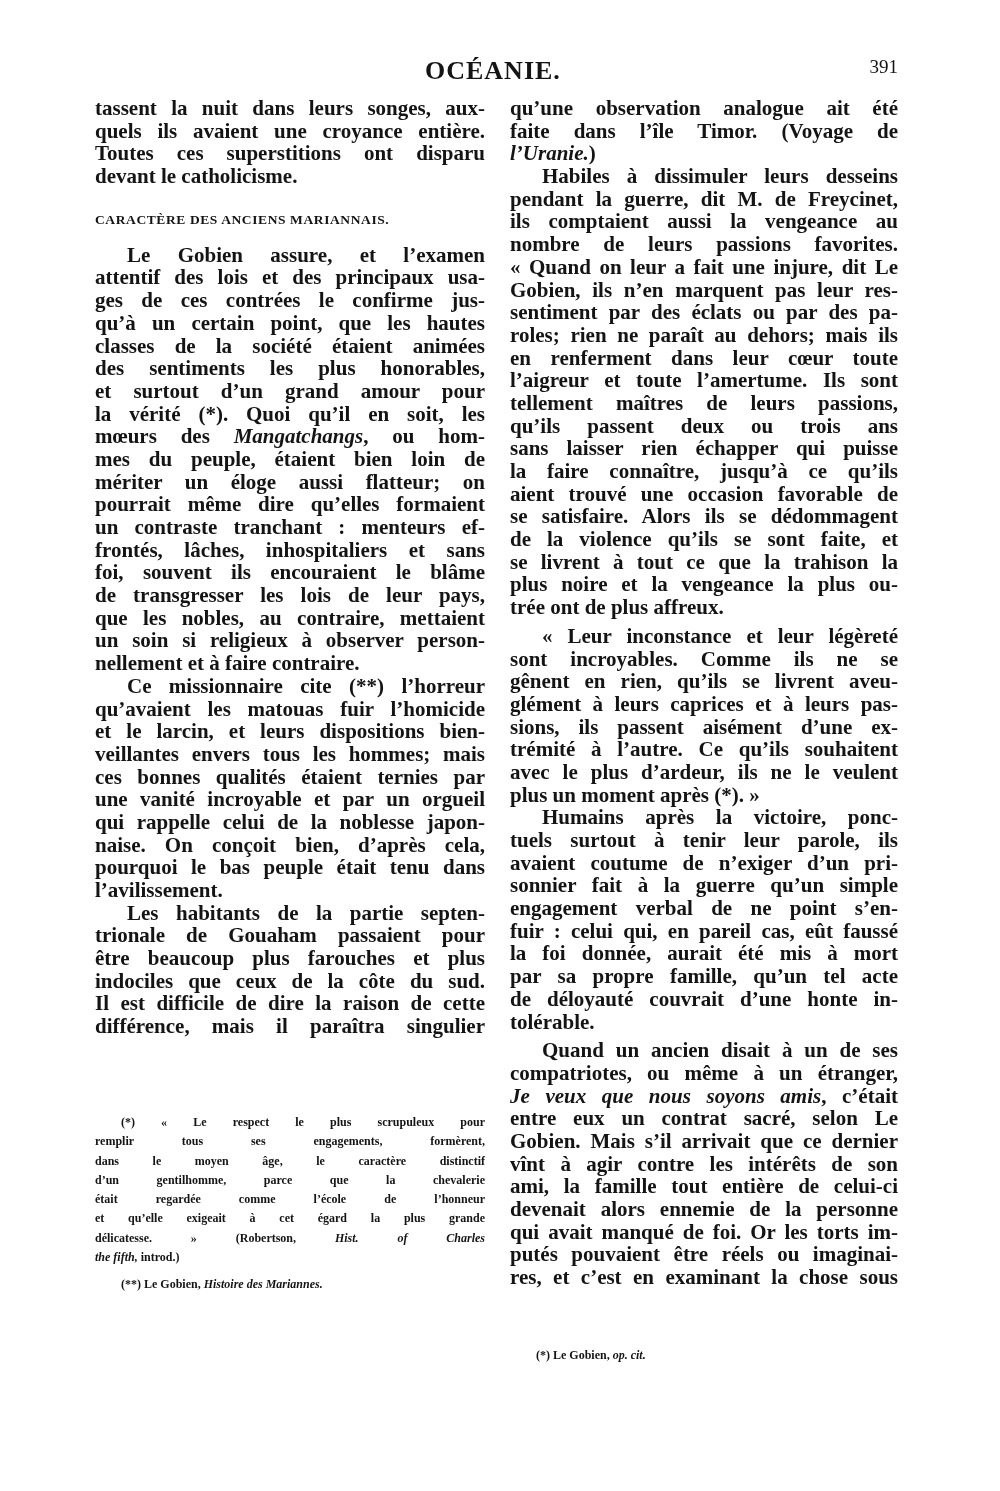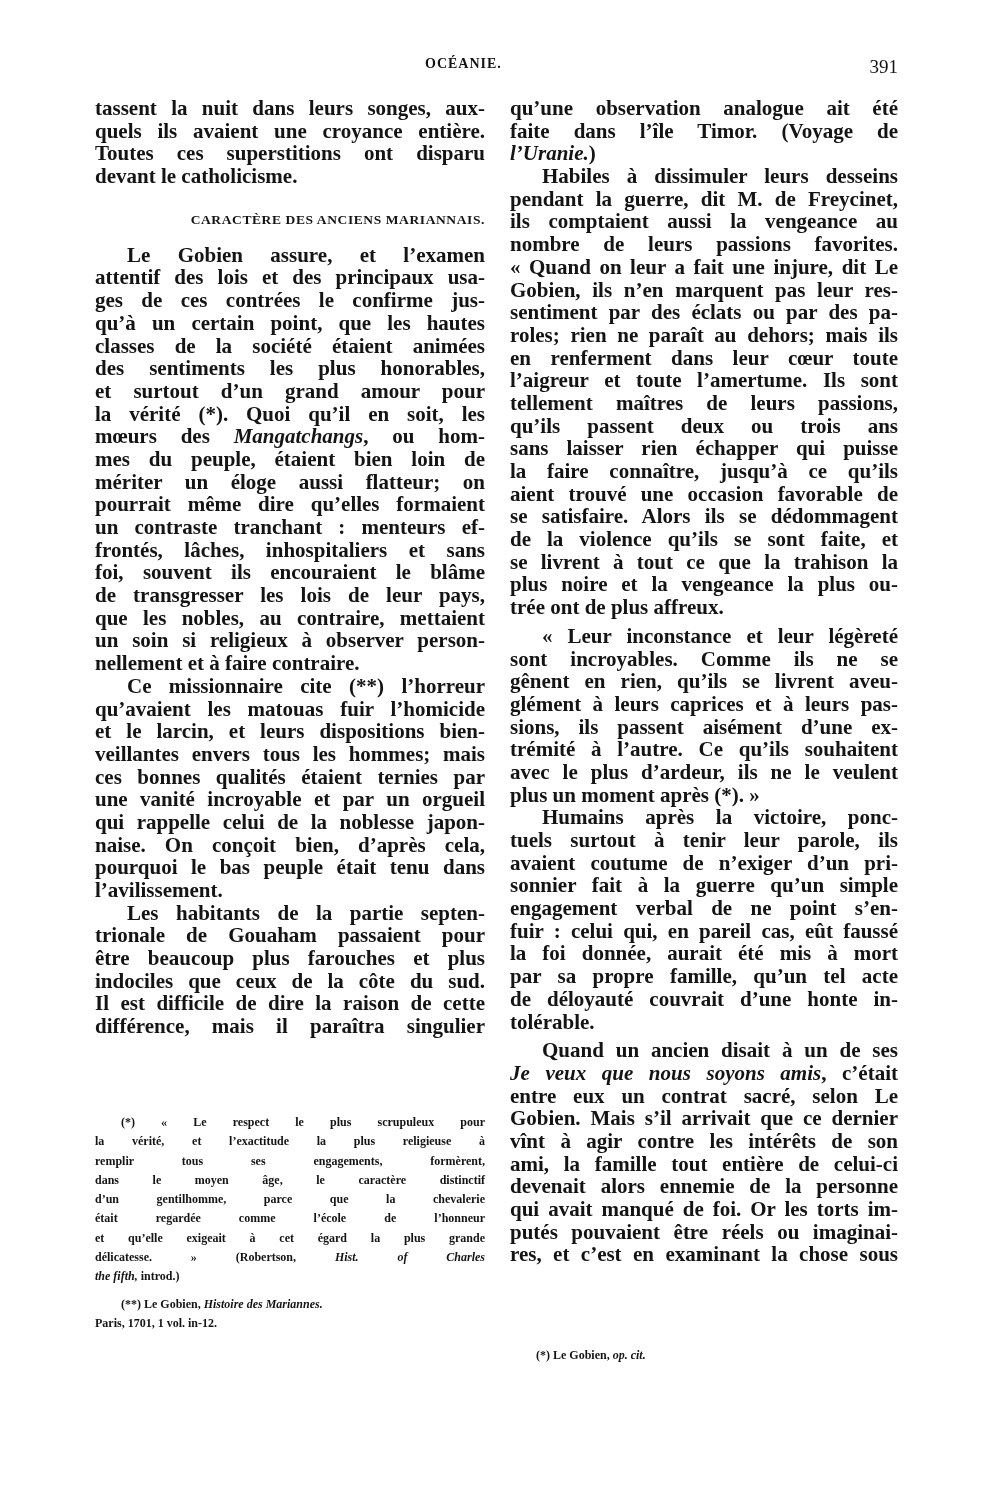--- a/index.html
+++ b/index.html
@@ -1,30 +1,30 @@
 <!DOCTYPE html>
 <html><head>
 <meta charset="utf-8">
 <style>
   html, body { margin: 0; padding: 0; background: #ffffff; }
   body { width: 1000px; height: 1491px; position: relative; overflow: hidden;
          font-family: "DejaVu Serif", "Liberation Serif", serif; color: #141414; }
   .header { position: absolute; top: 54px; left: 95px; width: 803px; height: 32px; }
-  .running-title { position: absolute; left: 330px; top: 2px; font-size: 14px; letter-spacing: 1px;
+  .running-title { position: absolute; left: 330px; top: 2px; font-size: 26px; letter-spacing: 1px;
          font-family: "Liberation Serif", serif; font-weight: bold; }
   .page-num { position: absolute; right: 0; top: 2px; font-size: 19px; font-weight: normal;
          font-family: "Liberation Serif", serif; }
   .col { position: absolute; top: 97px; font-family: "Liberation Serif", serif; }
   .col-left { left: 95px; width: 390px; }
   .col-right { left: 510px; width: 388px; }
   .ln { font-size: 21px; line-height: 22.7px; white-space: nowrap; text-align: justify;
         text-align-last: justify; display: block; height: 22.7px; font-weight: 600; }
   .ln.last { text-align-last: left; }
   .ln.indent { padding-left: 32px; }
-  .section-heading { font-size: 13.5px; font-weight: bold; letter-spacing: 0.6px; text-align: right;
+  .section-heading { font-size: 13.5px; font-weight: bold; letter-spacing: 0.6px; text-align: left;
         margin: 24px 0 16px 0; display: block; }
   .gap-s { height: 6px; }
   i, .it { font-style: italic; }
   .footnotes { position: absolute; font-family: "Liberation Serif", serif; }
   .fn-left { left: 95px; top: 1113px; width: 390px; }
   .fn-right { left: 510px; top: 1346px; width: 388px; }
   .fl { font-size: 12px; line-height: 19.3px; height: 19.3px; display: block; white-space: nowrap;
         text-align: justify; text-align-last: justify; font-weight: 600; }
   .fl.last { text-align-last: left; }
   .fl.indent { padding-left: 26px; }
@@ -136,48 +136,47 @@
     <span class="ln">engagement verbal de ne point s’en-</span>
     <span class="ln">fuir : celui qui, en pareil cas, eût faussé</span>
     <span class="ln">la foi donnée, aurait été mis à mort</span>
     <span class="ln">par sa propre famille, qu’un tel acte</span>
     <span class="ln">de déloyauté couvrait d’une honte in-</span>
     <span class="ln last">tolérable.</span>
   </div>
   <div class="gap-s"></div>
   <div>
     <span class="ln indent">Quand un ancien disait à un de ses</span>
+    <span class="ln">compatriotes, ou même à un étranger,</span>
     <span class="ln"><i>Je veux que nous soyons amis</i><span>, c’était</span></span>
     <span class="ln">entre eux un contrat sacré, selon Le</span>
     <span class="ln">Gobien. Mais s’il arrivait que ce dernier</span>
     <span class="ln">vînt à agir contre les intérêts de son</span>
     <span class="ln">ami, la famille tout entière de celui-ci</span>
     <span class="ln">devenait alors ennemie de la personne</span>
     <span class="ln">qui avait manqué de foi. Or les torts im-</span>
     <span class="ln">putés pouvaient être réels ou imaginai-</span>
     <span class="ln">res, et c’est en examinant la chose sous</span>
   </div>
 </div>
 
 <div class="footnotes fn-left">
   <div>
     <span class="fl indent">(*) « Le respect le plus scrupuleux pour</span>
-    <span class="fl">la vérité, et l’exactitude la plus religieuse à</span>
     <span class="fl">remplir tous ses engagements, formèrent,</span>
     <span class="fl">dans le moyen âge, le caractère distinctif</span>
     <span class="fl">d’un gentilhomme, parce que la chevalerie</span>
     <span class="fl">était regardée comme l’école de l’honneur</span>
     <span class="fl">et qu’elle exigeait à cet égard la plus grande</span>
     <span class="fl"><span>délicatesse. » (Robertson, </span><i>Hist. of Charles</i></span>
     <span class="fl last"><i>the fifth,</i><span> introd.)</span></span>
   </div>
   <div class="fn-gap"></div>
   <div>
     <span class="fl indent last"><span>(**) Le Gobien, </span><i>Histoire des Mariannes.</i></span>
-    <span class="fl last">Paris, 1701, 1 vol. in-12.</span>
   </div>
 </div>
 
 <div class="footnotes fn-right">
   <div>
     <span class="fl indent last"><span>(*) Le Gobien, </span><i>op. cit.</i></span>
   </div>
 </div>
 
 </body></html>

